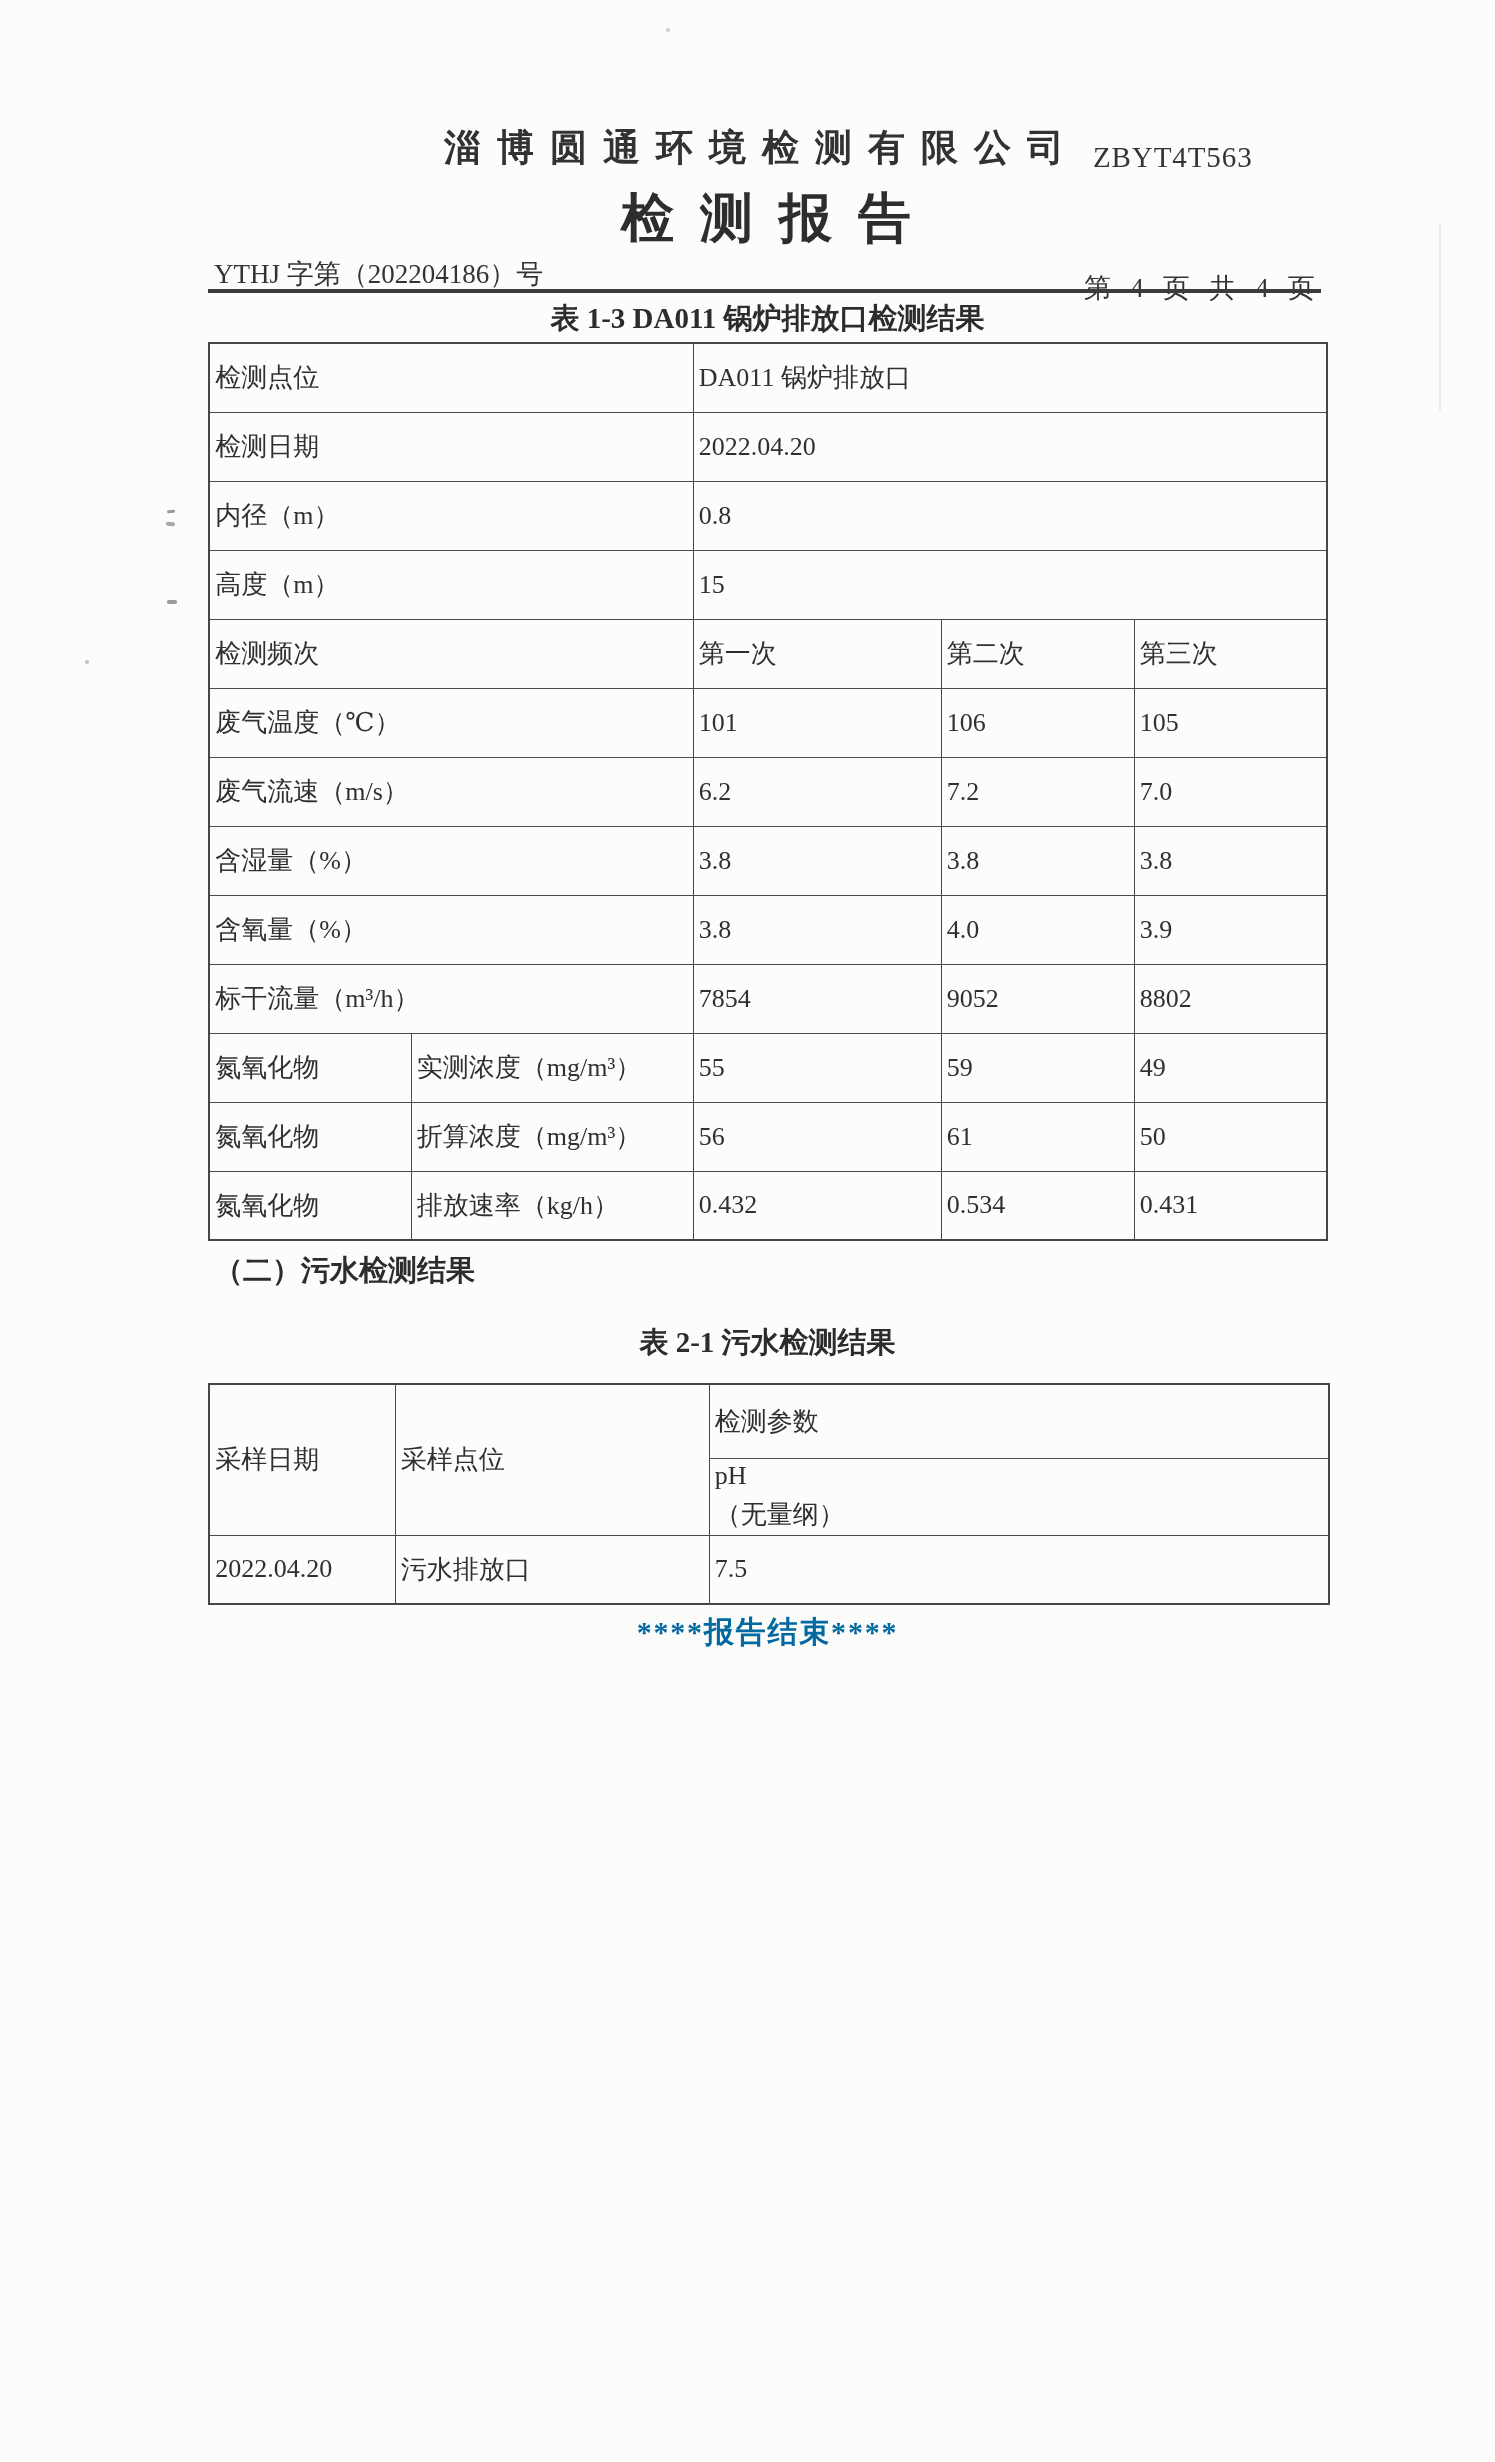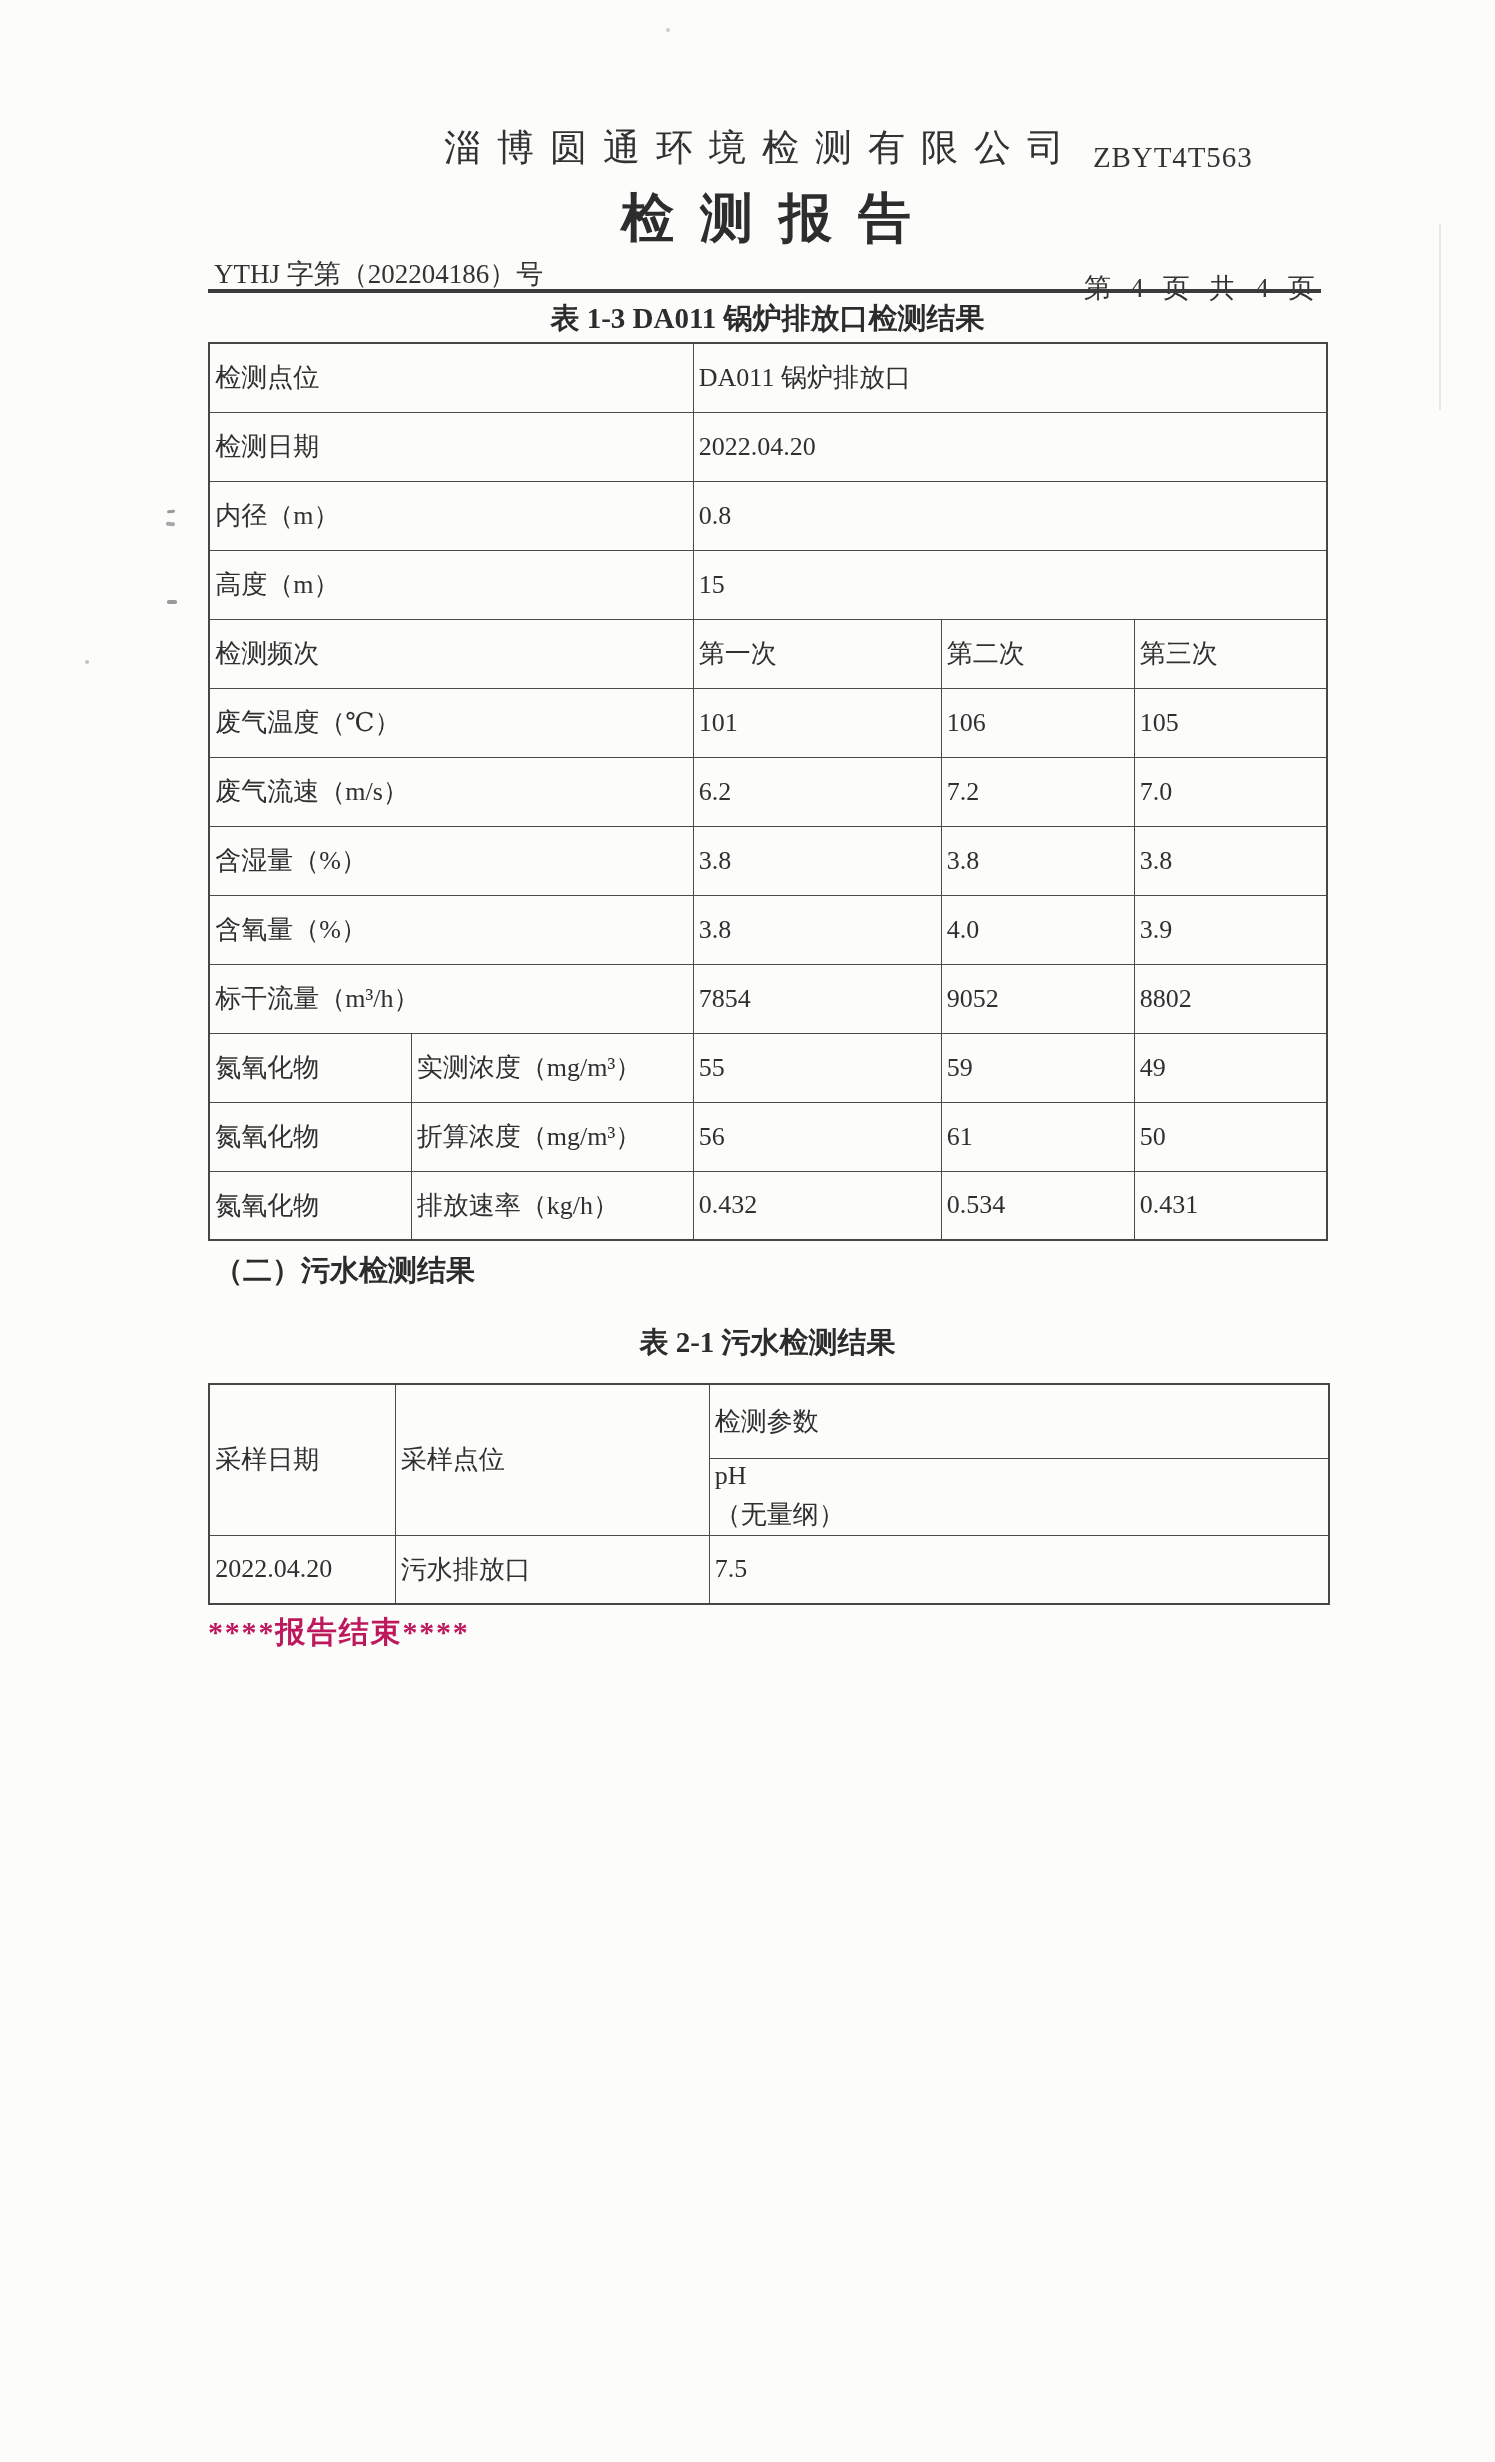--- a/index.html
+++ b/index.html
@@ -8,21 +8,21 @@
     position:relative;
     width:1495px; height:2462px;
     margin:0 auto;
     background:#fcfcfb;
     font-family:"Liberation Serif","DejaVu Serif",serif;
     color:#2e2e2e;
     overflow:hidden;
   }
   .company-line {
     position:absolute; left:444px; top:123px;
-    font-size:37px; font-weight:normal; letter-spacing:16px;
+    font-size:37px; font-weight:bold; letter-spacing:16px;
     white-space:nowrap; color:#323232;
   }
   .report-code {
     position:absolute; left:1093px; top:141px;
     font-size:29px; letter-spacing:0.9px; color:#343434;
   }
   .report-title {
     position:absolute; left:621px; top:183px;
     font-size:53px; font-weight:bold; letter-spacing:26px;
     white-space:nowrap; color:#2d2d2d;
@@ -62,21 +62,21 @@
     font-size:26px; color:#303030;
     padding:0 5.3px; overflow:hidden;
   }
   #table1 tr { height:69px; }
   #table2 tr.h1 { height:74px; }
   #table2 tr.h2 { height:77px; }
   #table2 tr.dr { height:69px; }
   .ph-unit { display:block; margin-top:5.3px; }
   .footer-mark {
     position:absolute; left:208px; top:1612px; width:1119px;
-    text-align:left; font-size:30px; font-weight:bold; color:#be185d;
+    text-align:center; font-size:30px; font-weight:bold; color:#0369a1;
     letter-spacing:1.8px;
   }
   
   .speck { position:absolute; background:#9a9a9a; border-radius:1.8px; }
   .speck-colon-a { left:167px; top:510px; width:8px; height:2.6px; transform:rotate(-8deg); }
   .speck-colon-b { left:166px; top:522px; width:8.8px; height:3.5px; background:#a8a8a8; transform:rotate(6deg); }
   .speck-dash { left:167px; top:600px; width:9.7px; height:3.5px; }
   .speck-dot-left { left:85px; top:660px; width:3.5px; height:3.5px; background:#c4c4c4; border-radius:50%; }
   .speck-dot-top { left:666px; top:28px; width:3.5px; height:3.5px; background:#cfcfcf; border-radius:50%; }
   .edge-line { position:absolute; left:1439px; top:224px; width:1.8px; height:186px; background:rgba(0,0,0,0.08); }

